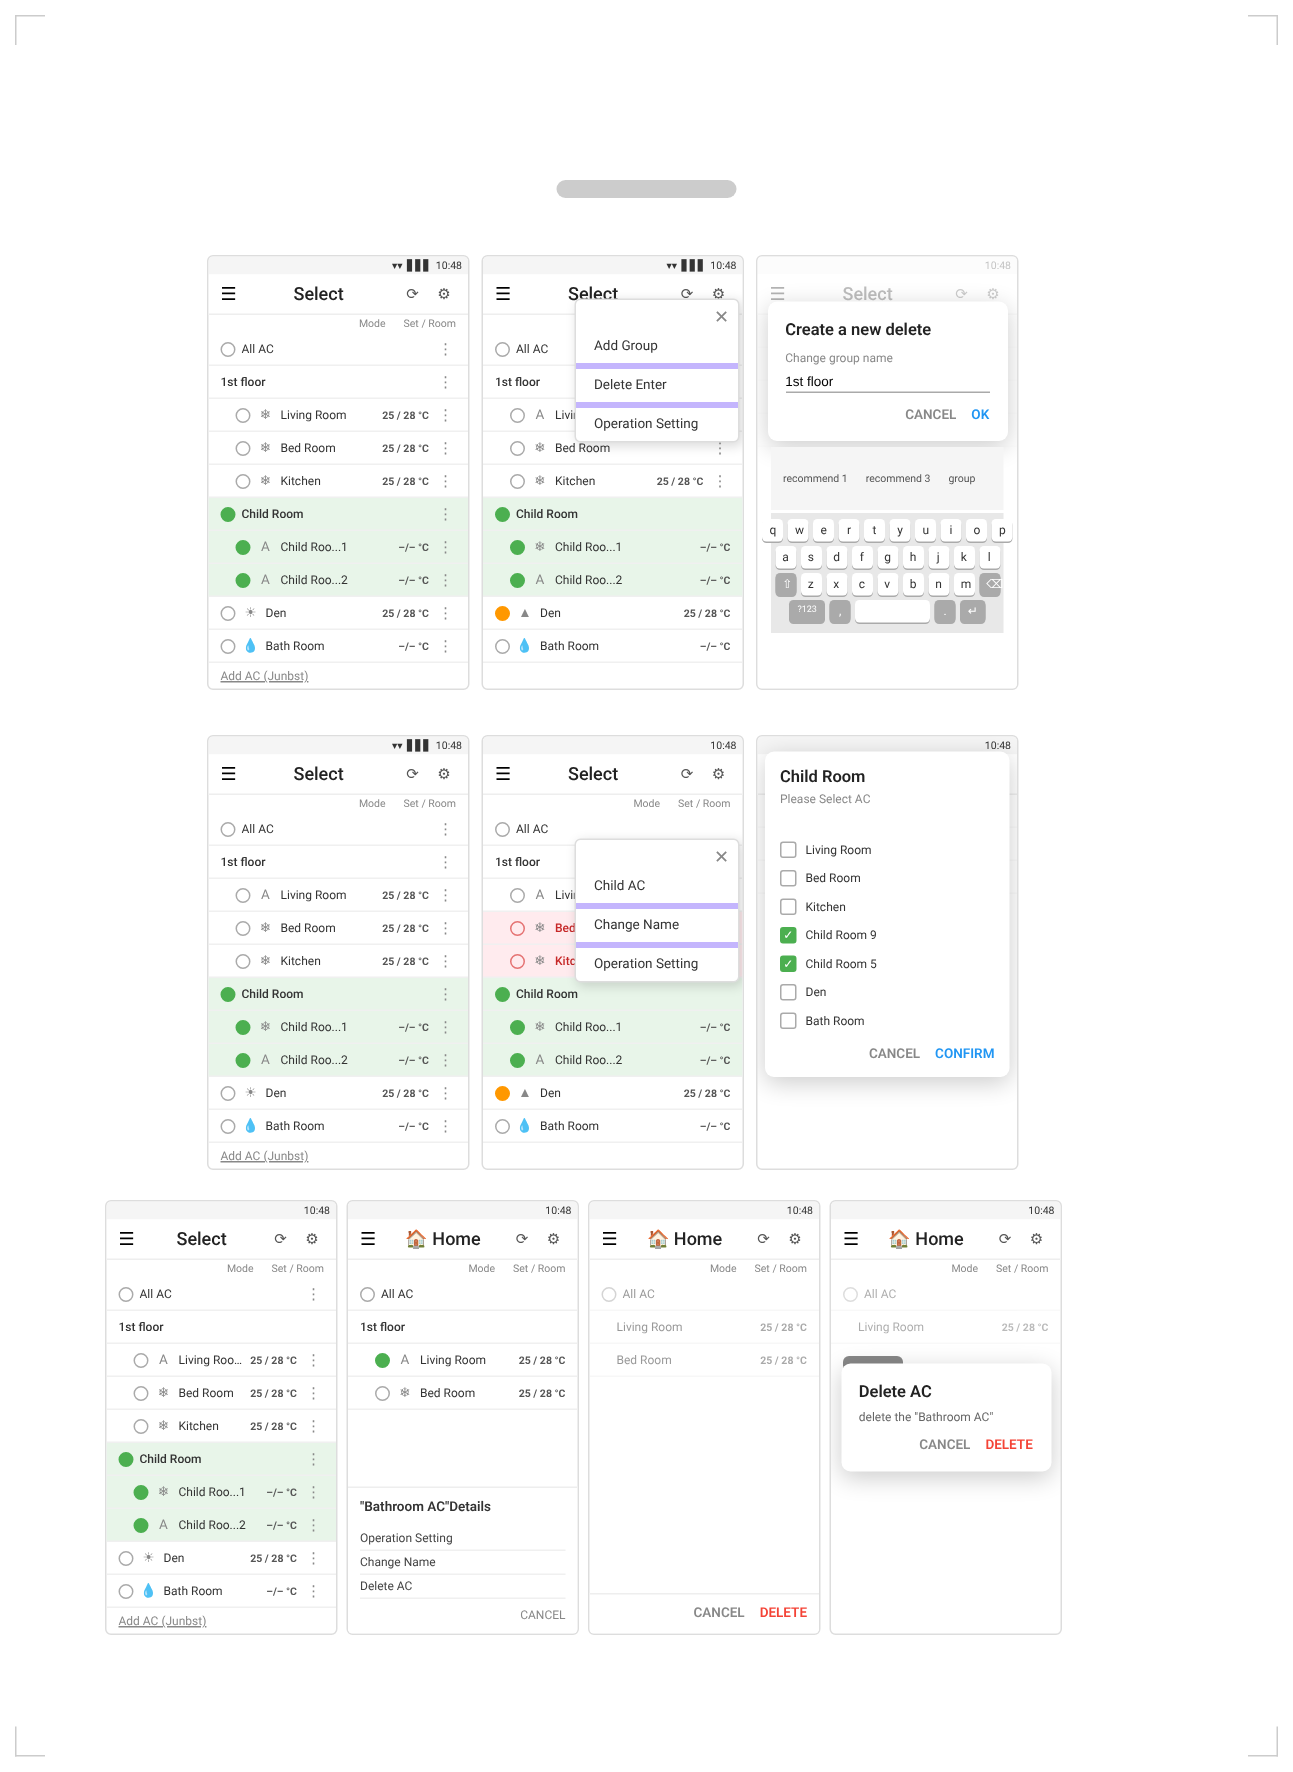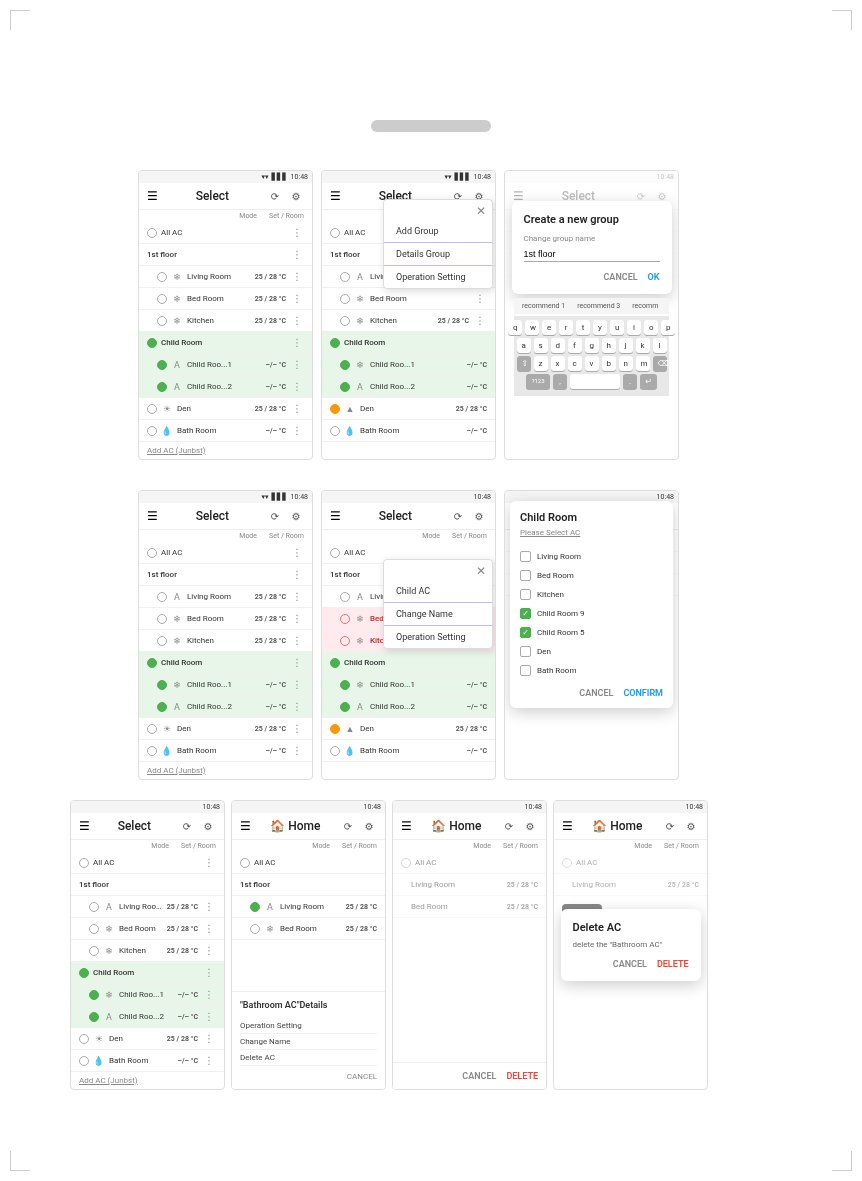--- a/index.html
+++ b/index.html
@@ -200,21 +200,21 @@
       font-size: 12px;
       color: #888;
       cursor: pointer;
     }
 
     .dropdown-item {
       padding: 6px 12px;
       font-size: 9px;
       color: #333;
       cursor: pointer;
-      border-bottom: 1px solid #c4b5fd;
+      border-bottom: 4px solid #c4b5fd;
     }
     .dropdown-item:last-child { border-bottom: none; }
 
     .dialog {
       background: #fff;
       border-radius: 6px;
       padding: 12px;
       min-width: 160px;
       box-shadow: 0 4px 16px rgba(0,0,0,0.2);
     }
@@ -282,43 +282,42 @@
       background: #aaa;
       color: #fff;
     }
     .key.wide { min-width: 24px; }
     .key.wider { min-width: 36px; }
 
     
     .recommend-bar {
       display: flex;
       gap: 4px;
-      padding: 3px 4px;
+      padding: 16px 4px;
       background: #f5f5f5;
       overflow: hidden;
       font-size: 7px;
       color: #555;
     }
     .recommend-chip {
       white-space: nowrap;
       padding: 1px 4px;
     }
 
     .select-ac-title {
       font-size: 11px;
       font-weight: 600;
       color: #222;
       margin-bottom: 4px;
     }
 
     .select-ac-subtitle {
       font-size: 8px;
       color: #888;
-      margin-bottom: 10px;
-      text-decoration: underline;
+      margin-bottom: 20px;
     }
 
     .checkbox-item {
       display: flex;
       align-items: center;
       gap: 6px;
       padding: 4px 0;
       font-size: 8px;
       color: #333;
     }
@@ -572,21 +571,21 @@
       <span class="item-icon">💧</span>
       <span class="item-name">Bath Room</span>
       <span class="item-temp">–/– °C</span>
     </div>
 
     <div class="dropdown-menu" style="position:absolute; top:28px; right:2px; z-index:10;">
       <div class="menu-header">
         <span class="close-btn">✕</span>
       </div>
       <div class="dropdown-item">Add Group</div>
-      <div class="dropdown-item">Details Group</div>
+      <div class="dropdown-item">Delete Enter</div>
       <div class="dropdown-item">Operation Setting</div>
     </div>
   </div>
 
   <div class="phone" style="position:relative;">
     <div class="phone-status">
       <span>10:48</span>
     </div>
     <div class="phone-header">
       <div style="font-size:12px;">☰</div>
@@ -612,33 +611,33 @@
       </div>
       <div class="list-item sub-item">
         <div class="radio-circle"></div>
         <span class="item-name">Kitchen</span>
         <span class="item-temp">25 / 28 °C</span>
       </div>
     </div>
 
     <div style="position:absolute; top:0; left:0; right:0; bottom:0; background:rgba(255,255,255,0.7); z-index:20; display:flex; flex-direction:column; align-items:center;">
       <div class="dialog" style="margin-top:30px; width:155px;">
-        <div class="dialog-title">Create a new group</div>
+        <div class="dialog-title">Create a new delete</div>
         <div class="dialog-subtitle">Change group name</div>
         <input class="dialog-input" value="1st floor" style="">
         <div class="dialog-buttons">
           <span class="dialog-btn">CANCEL</span>
           <span class="dialog-btn primary">OK</span>
         </div>
       </div>
 
       <div class="recommend-bar" style="width:155px; margin-top:4px;">
         <span class="recommend-chip">recommend 1</span>
         <span class="recommend-chip">recommend 3</span>
-        <span class="recommend-chip">recomm</span>
+        <span class="recommend-chip">group</span>
       </div>
 
       <div class="keyboard" style="width:155px; margin-top:2px;">
         <div class="keyboard-row">
           <div class="key">q</div>
           <div class="key">w</div>
           <div class="key">e</div>
           <div class="key">r</div>
           <div class="key">t</div>
           <div class="key">y</div>

